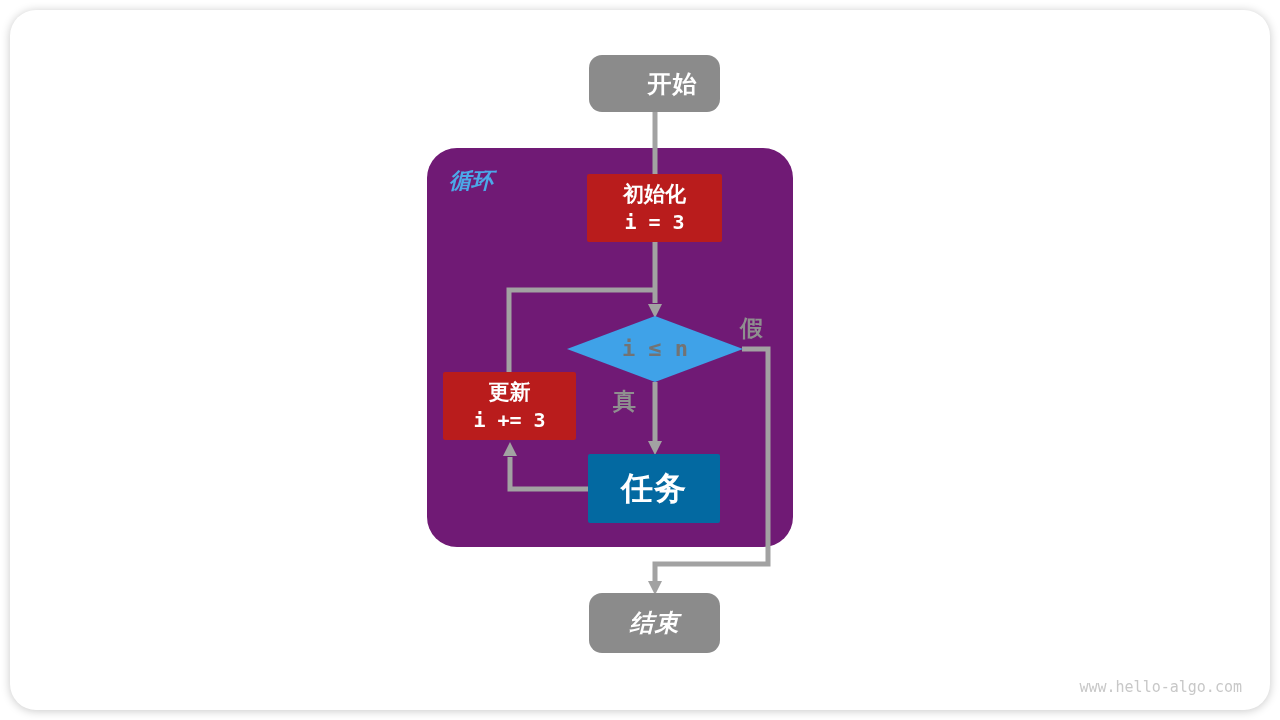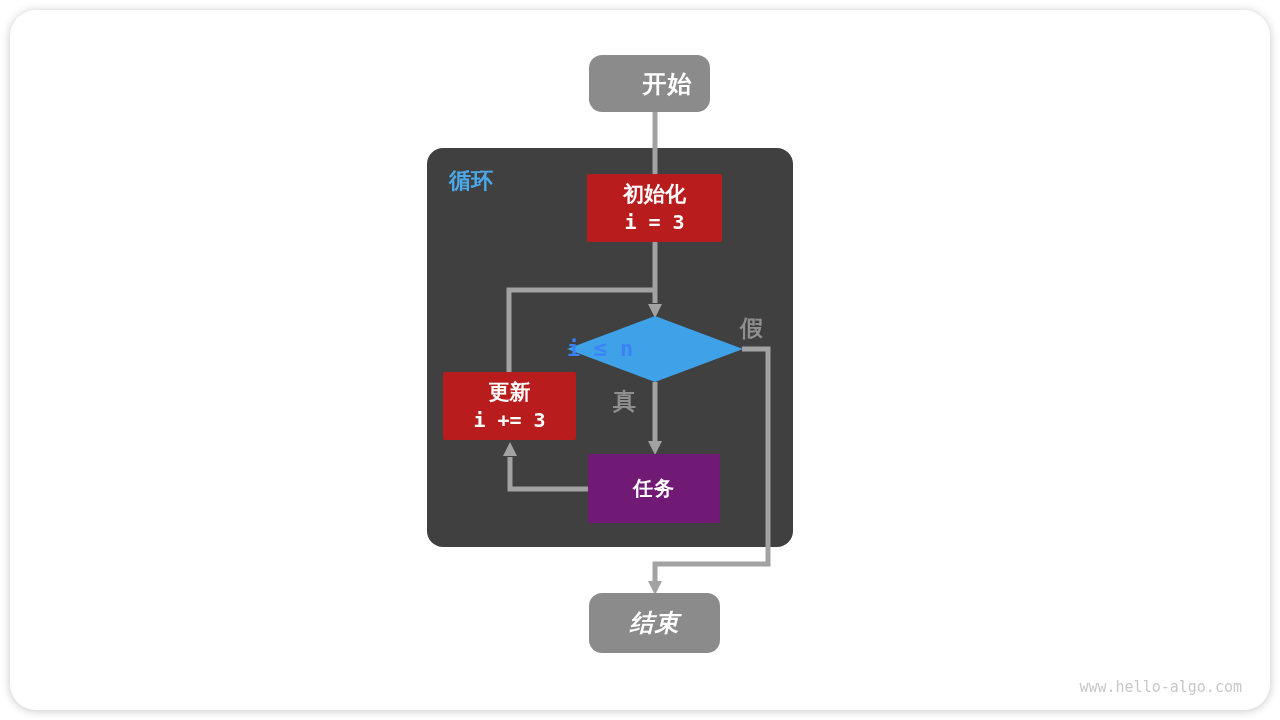--- a/index.html
+++ b/index.html
@@ -20,23 +20,24 @@
     background: #ffffff;
     border-radius: 26px;
     box-shadow: 0 1px 10px rgba(0,0,0,0.22);
   }
   .loop-container {
     position: absolute;
     left: 417px;  
     top: 138px;
     width: 366px;
     height: 399px;
-    background: #404040;
-    border-radius: 16px;
+    background: #701a75;
+    border-radius: 30px;
     z-index: 1;
+    font-style: italic;
   }
   .loop-label {
     position: absolute;
     left: 22px;
     top: 18px;
     font-size: 22px;
     font-weight: bold;
     color: #4ba9e9;
   }
   .edges-layer {
@@ -55,47 +56,48 @@
     z-index: 3;
     box-sizing: border-box;
   }
   .node-terminal {
     background: #8b8b8b;
     border-radius: 13px;
     font-size: 24px;
     font-weight: 600;
     letter-spacing: 1px;
   }
-  .node-start { left: 579px; top: 45px;  width: 121px; height: 57px; padding-left: 36px; }
+  .node-start { left: 579px; top: 45px;  width: 131px; height: 57px; padding-left: 36px; }
   .node-end   { left: 579px; top: 583px; width: 131px; height: 60px; font-style: italic; }
   .node-blue  { background: #b91c1c; border-radius: 2px; }
   .node-init   { left: 577px; top: 164px; width: 135px; height: 68px; }
   .node-update { left: 433px; top: 362px; width: 133px; height: 68px; }
   .node-task {
     left: 578px; top: 444px; width: 132px; height: 69px;
-    background: #701a75; border-radius: 2px;
-    font-size: 20px; font-weight: 600; letter-spacing: 1px;
+    background: #0369a1; border-radius: 2px;
+    font-size: 32px; font-weight: 600; letter-spacing: 1px;
   }
   .node-title {
     font-size: 21px;
     font-weight: 600;
     line-height: 28px;
   }
   .code {
     font-family: "DejaVu Sans Mono", monospace;
     font-weight: bold;
     font-size: 20px;
     line-height: 28px;
   }
   .diamond-label {
     position: absolute;
     left: 557px; top: 306px;
     width: 176px; height: 66px;
     line-height: 66px;
-    color: #3b82f6;
+    text-align: center;
+    color: #737373;
     font-family: "DejaVu Sans Mono", monospace;
     font-weight: bold;
     font-size: 22px;
     z-index: 3;
   }
   .edge-label {
     position: absolute;
     font-size: 23px;
     font-weight: bold;
     color: #8f8f8f;

